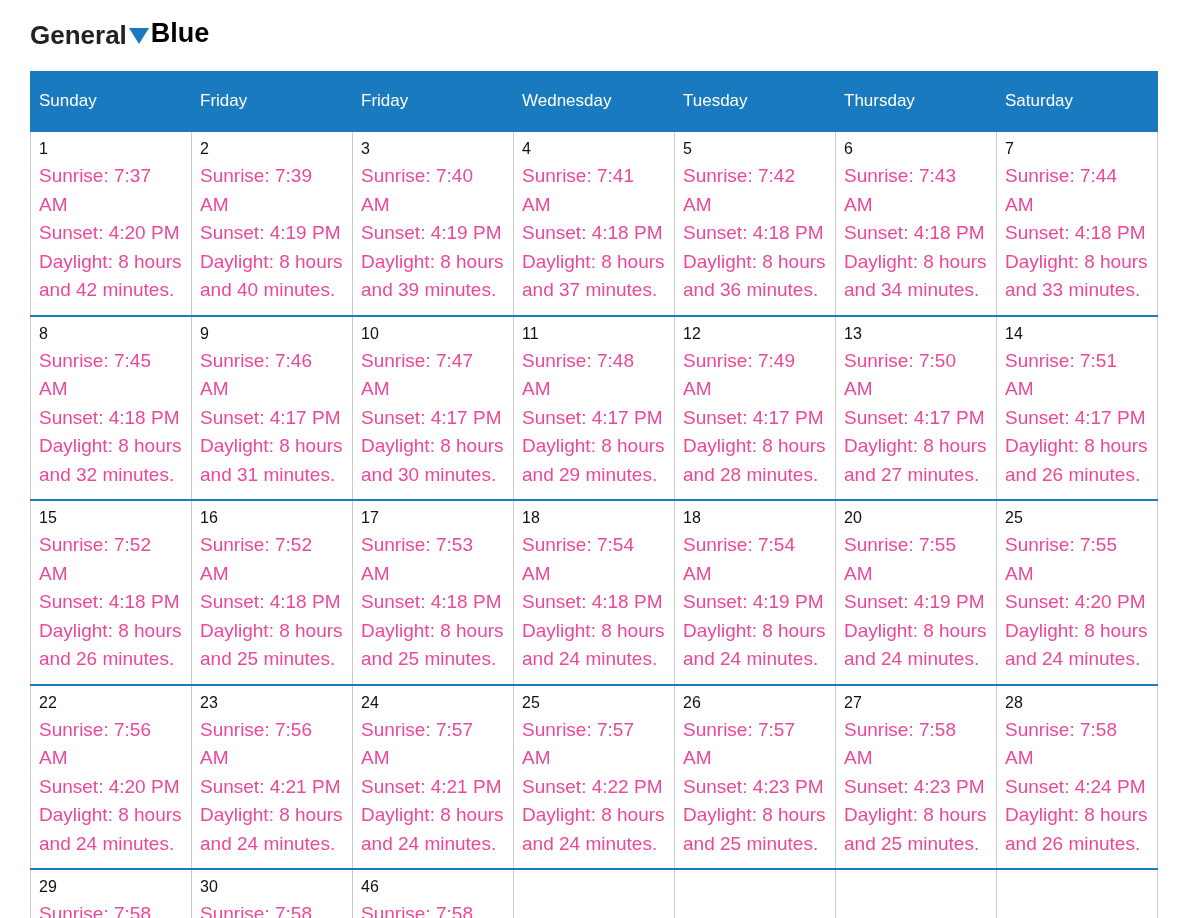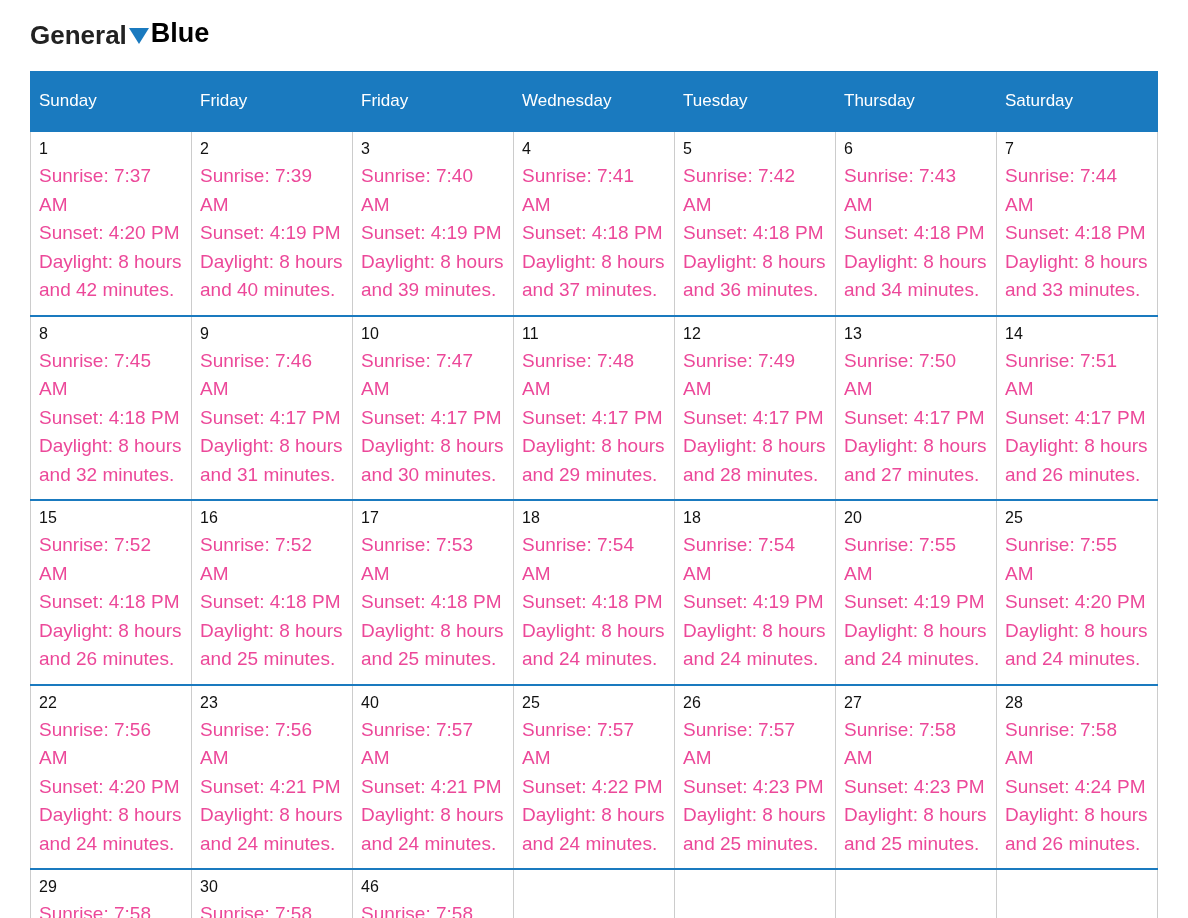--- a/index.html
+++ b/index.html
@@ -317,21 +317,21 @@
       </td>
         <td>
         <span class="day-number">23</span>
         <div class="day-info">
           Sunrise: 7:56 AM<br>
           Sunset: 4:21 PM<br>
           Daylight: 8 hours and 24 minutes.
         </div>
       </td>
         <td>
-        <span class="day-number">40</span>
+        <span class="day-number">24</span>
         <div class="day-info">
           Sunrise: 7:57 AM<br>
           Sunset: 4:21 PM<br>
           Daylight: 8 hours and 24 minutes.
         </div>
       </td>
         <td>
         <span class="day-number">25</span>
         <div class="day-info">
           Sunrise: 7:57 AM<br>

